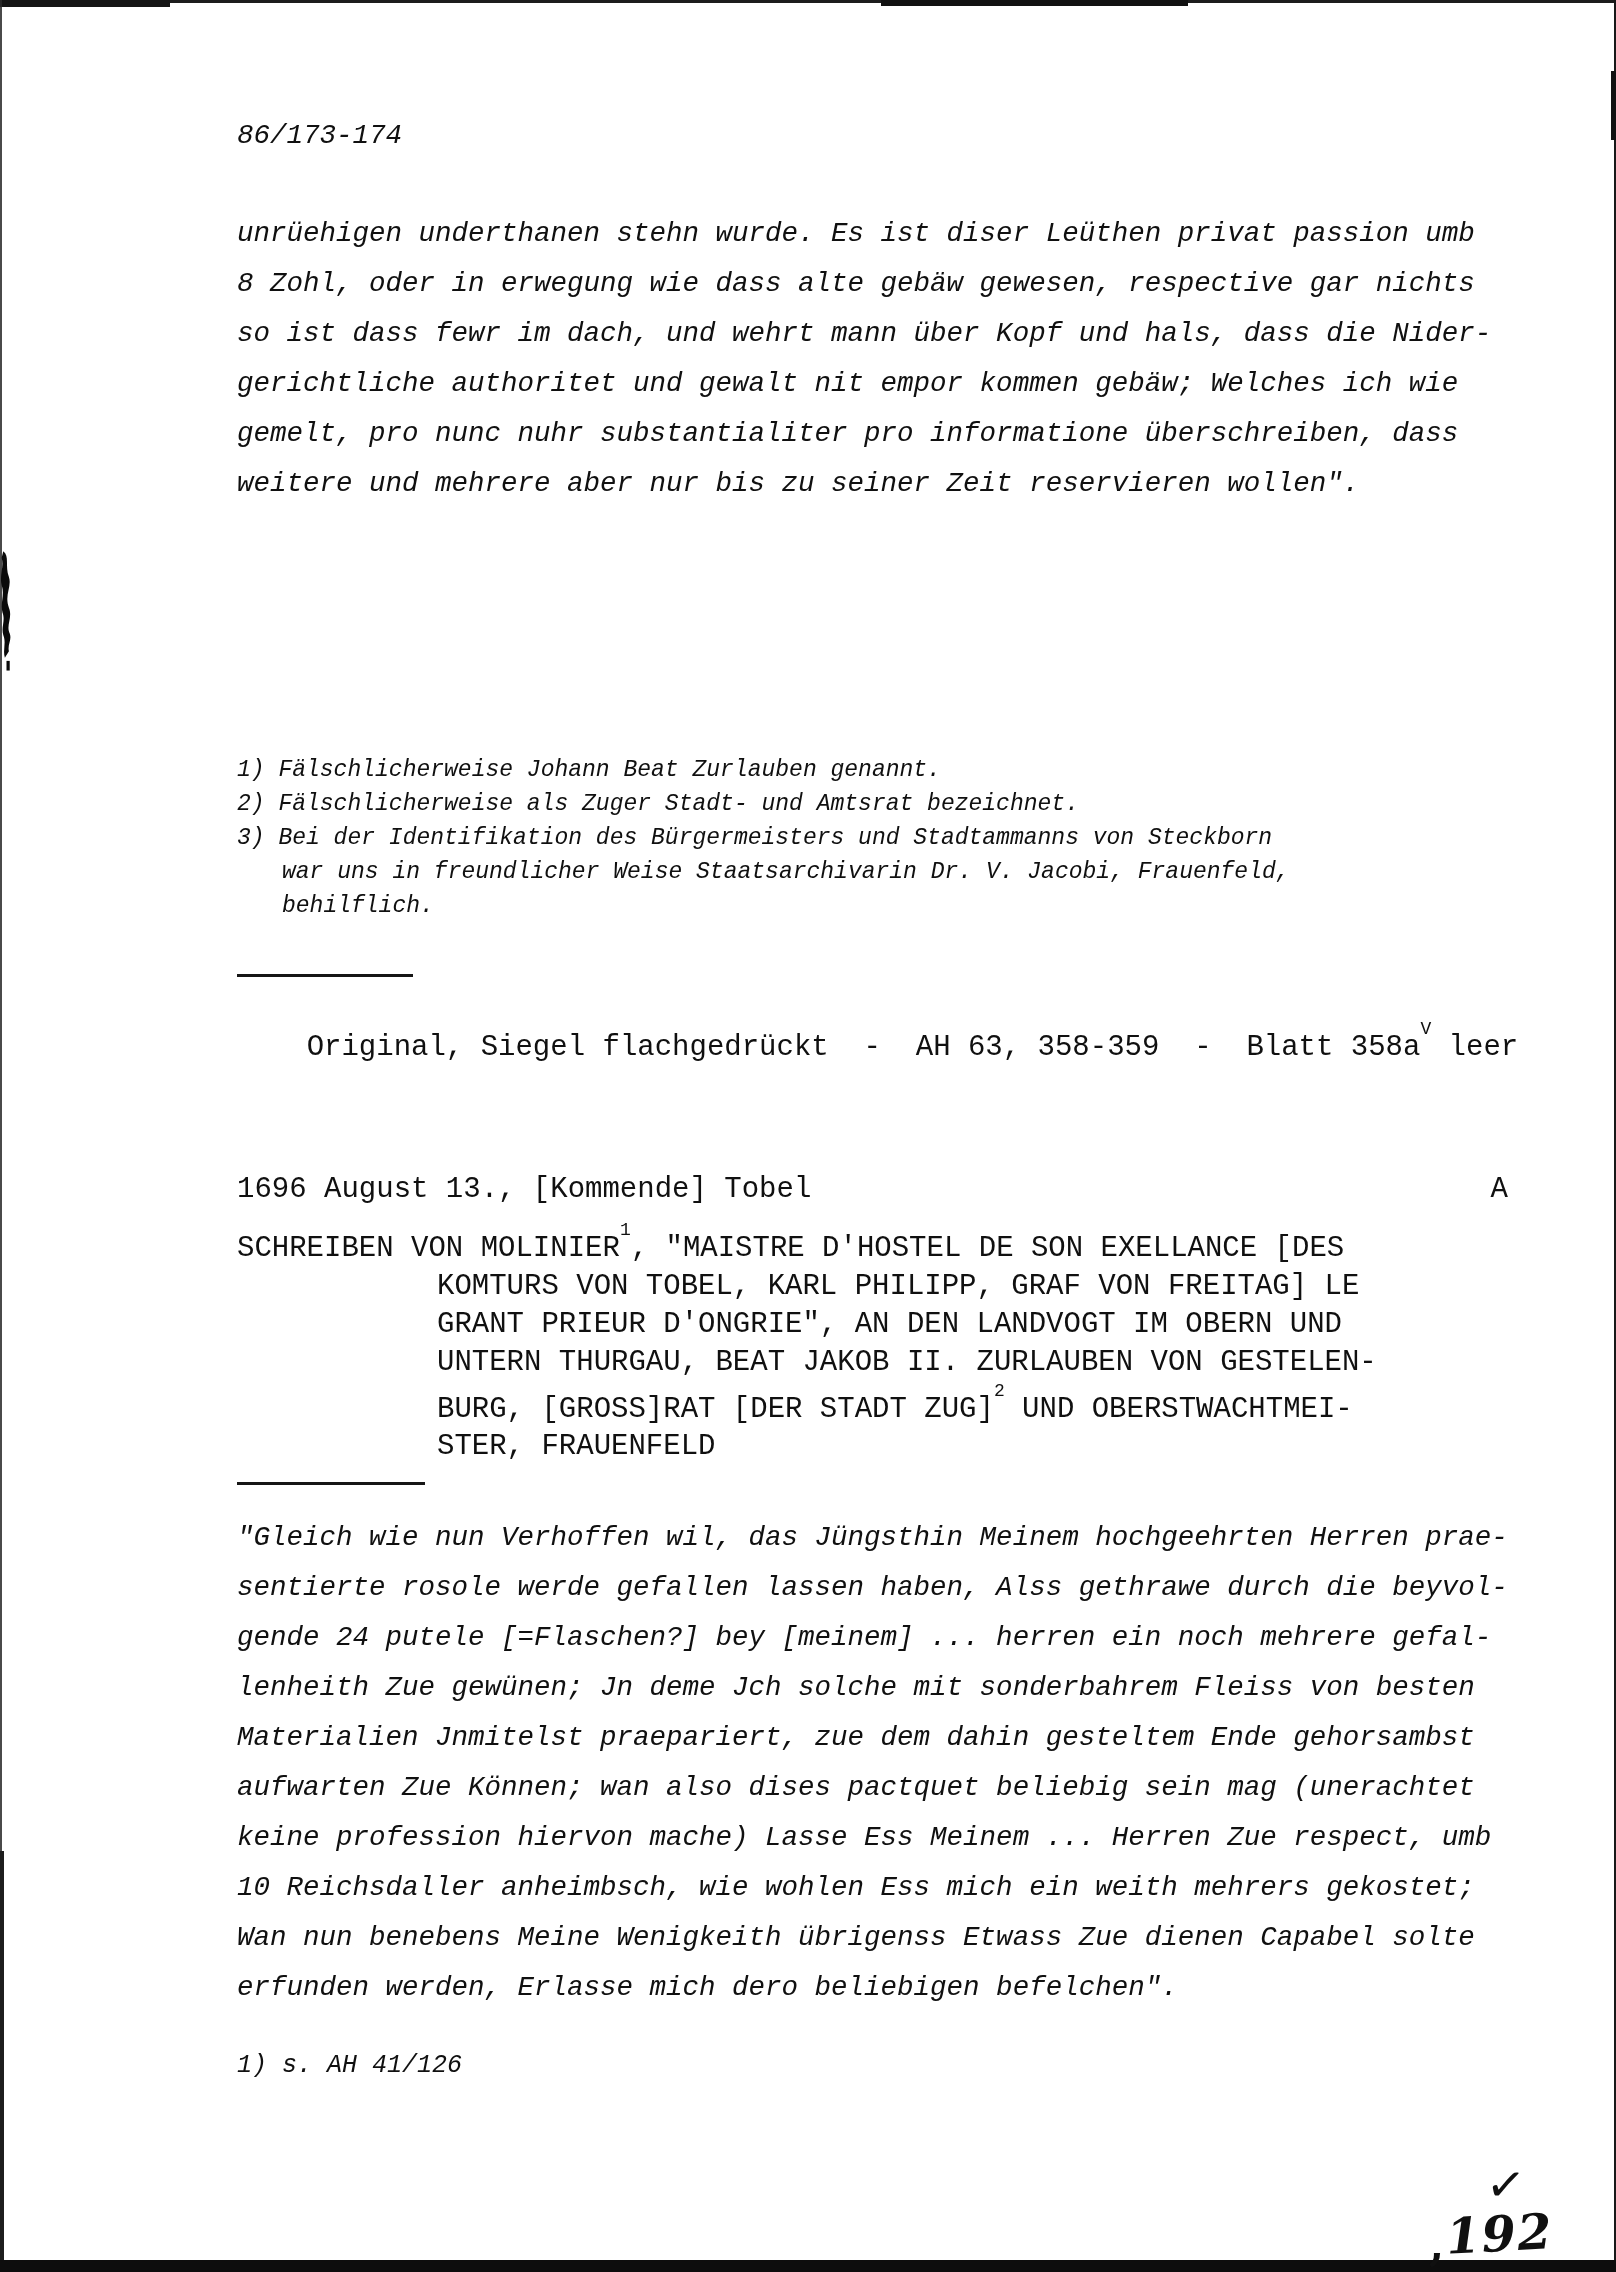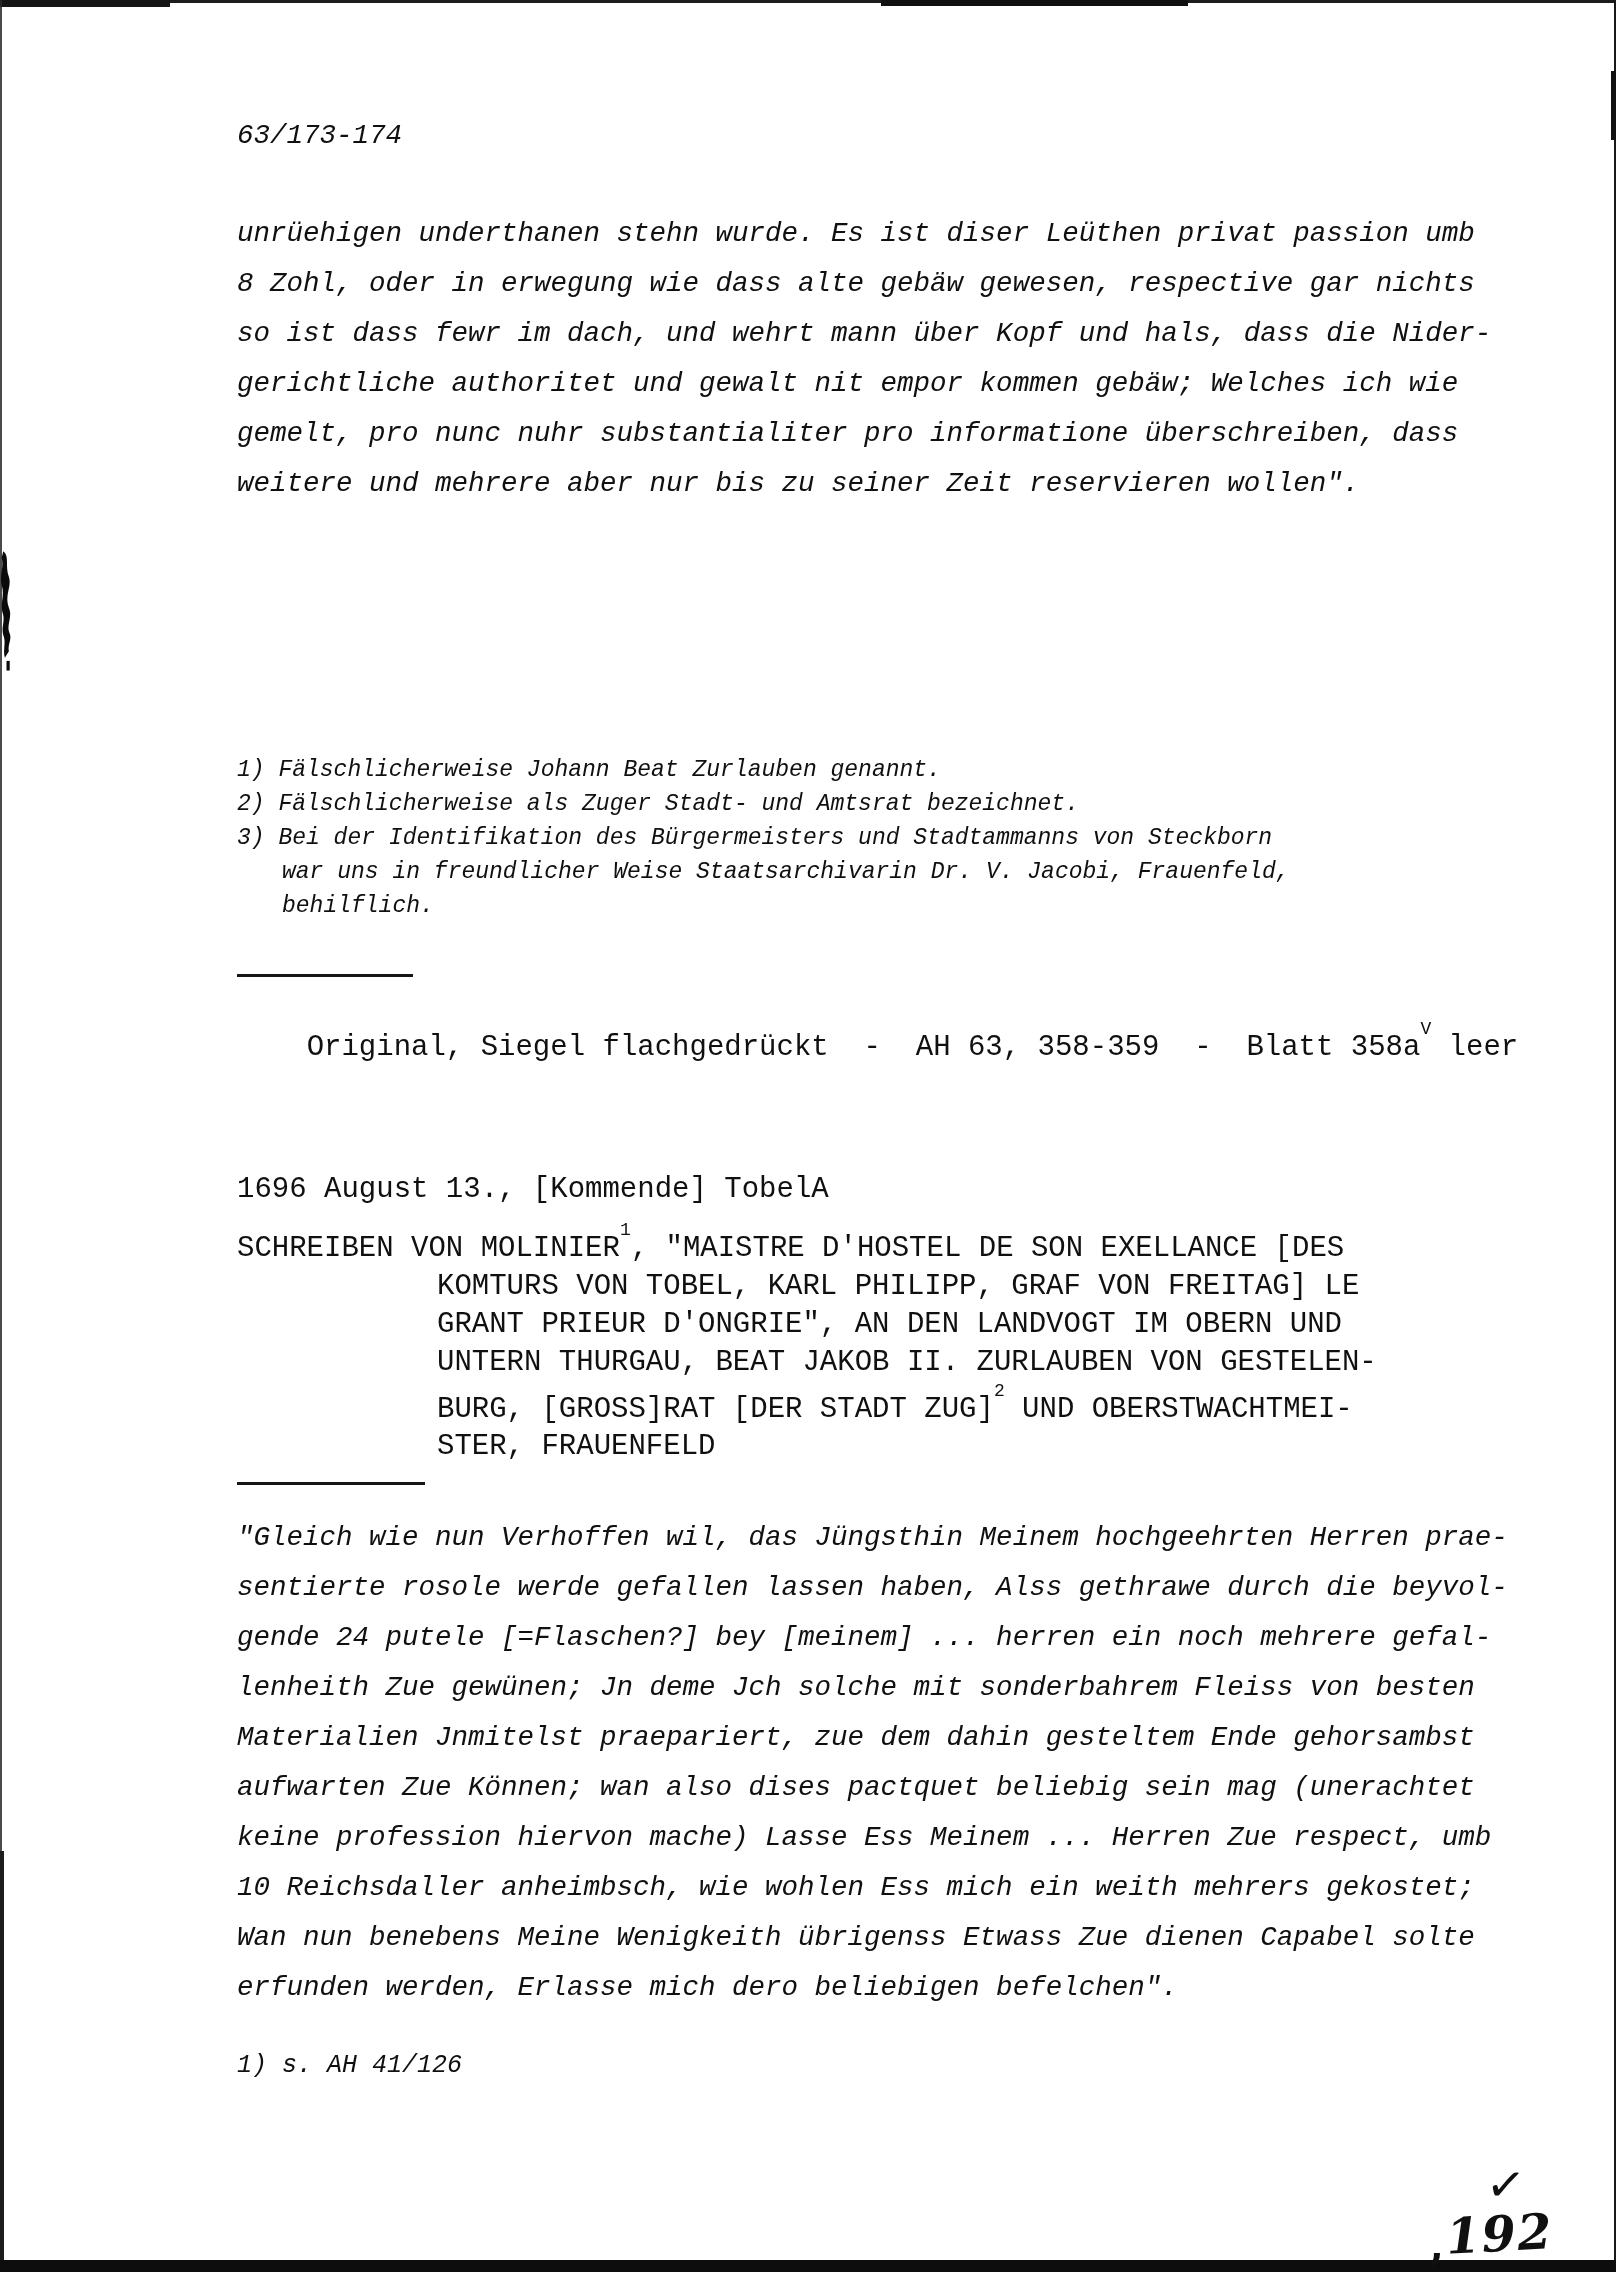--- a/index.html
+++ b/index.html
@@ -20,21 +20,21 @@
   .fnblock .ln { font-size:23px; line-height:34px; white-space:pre; font-style:italic; }
   .fnblock .cont { padding-left:45px; }
 
   .rule { position:absolute; height:3.2px; background:#161616; }
 
   .source-line { left:237px; top:996px; font-size:29px; white-space:pre; }
   .source-line sup, .head sup { font-size:0.62em; position:relative; top:-0.55em; }
 
   .entry-number { left:237px; top:1112px; width:1269px; text-align:center; font-size:36px; line-height:39px; }
 
-  .date-line { left:237px; top:1174px; width:1271px; display:flex; font-size:29px; line-height:32px; white-space:pre; }
+  .date-line { left:237px; top:1174px; width:1271px; display:flex; justify-content:space-between; font-size:29px; line-height:32px; white-space:pre; }
 
   .head { left:237px; top:1221px; width:1326px; }
   .head .ln { font-size:29px; line-height:38px; white-space:pre; }
   .head .cont { padding-left:200px; }
 
   .quote2 { top:1513px; }
 
   .fn-single { left:237px; top:2051px; font-size:25px; font-style:italic; white-space:pre;text-align:right; }
 
   
@@ -63,21 +63,21 @@
   <div class="abs edge-right-thick"></div>
   <div class="abs edge-left"></div>
   <div class="abs edge-left-thick"></div>
   <div class="abs edge-bottom"></div>
 
   <svg class="abs" style="left:0;top:540px" width="27.5" height="137" viewBox="0 0 34 170">
     <path d="M4,14 C12,20 6,32 11,46 C15,58 5,68 11,84 C16,96 7,106 12,116 C15,124 9,130 11,138 L6,146 C3,136 8,128 4,118 C1,108 7,100 3,90 C0,78 6,68 2,56 C-1,44 5,34 2,22 Z" fill="#0a0a0a"></path>
     <rect x="8" y="150" width="4" height="12" fill="#0a0a0a"></rect>
   </svg>
 
-  <div class="abs ref-header">63/173-174</div>
+  <div class="abs ref-header">86/173-174</div>
 
   <div class="abs para" style="top:209px">
     <div class="ln">unrüehigen underthanen stehn wurde. Es ist diser Leüthen privat passion umb</div>
     <div class="ln">8 Zohl, oder in erwegung wie dass alte gebäw gewesen, respective gar nichts</div>
     <div class="ln">so ist dass fewr im dach, und wehrt mann über Kopf und hals, dass die Nider-</div>
     <div class="ln">gerichtliche authoritet und gewalt nit empor kommen gebäw; Welches ich wie</div>
     <div class="ln">gemelt, pro nunc nuhr substantialiter pro informatione überschreiben, dass</div>
     <div class="ln">weitere und mehrere aber nur bis zu seiner Zeit reservieren wollen".</div>
   </div>
 

